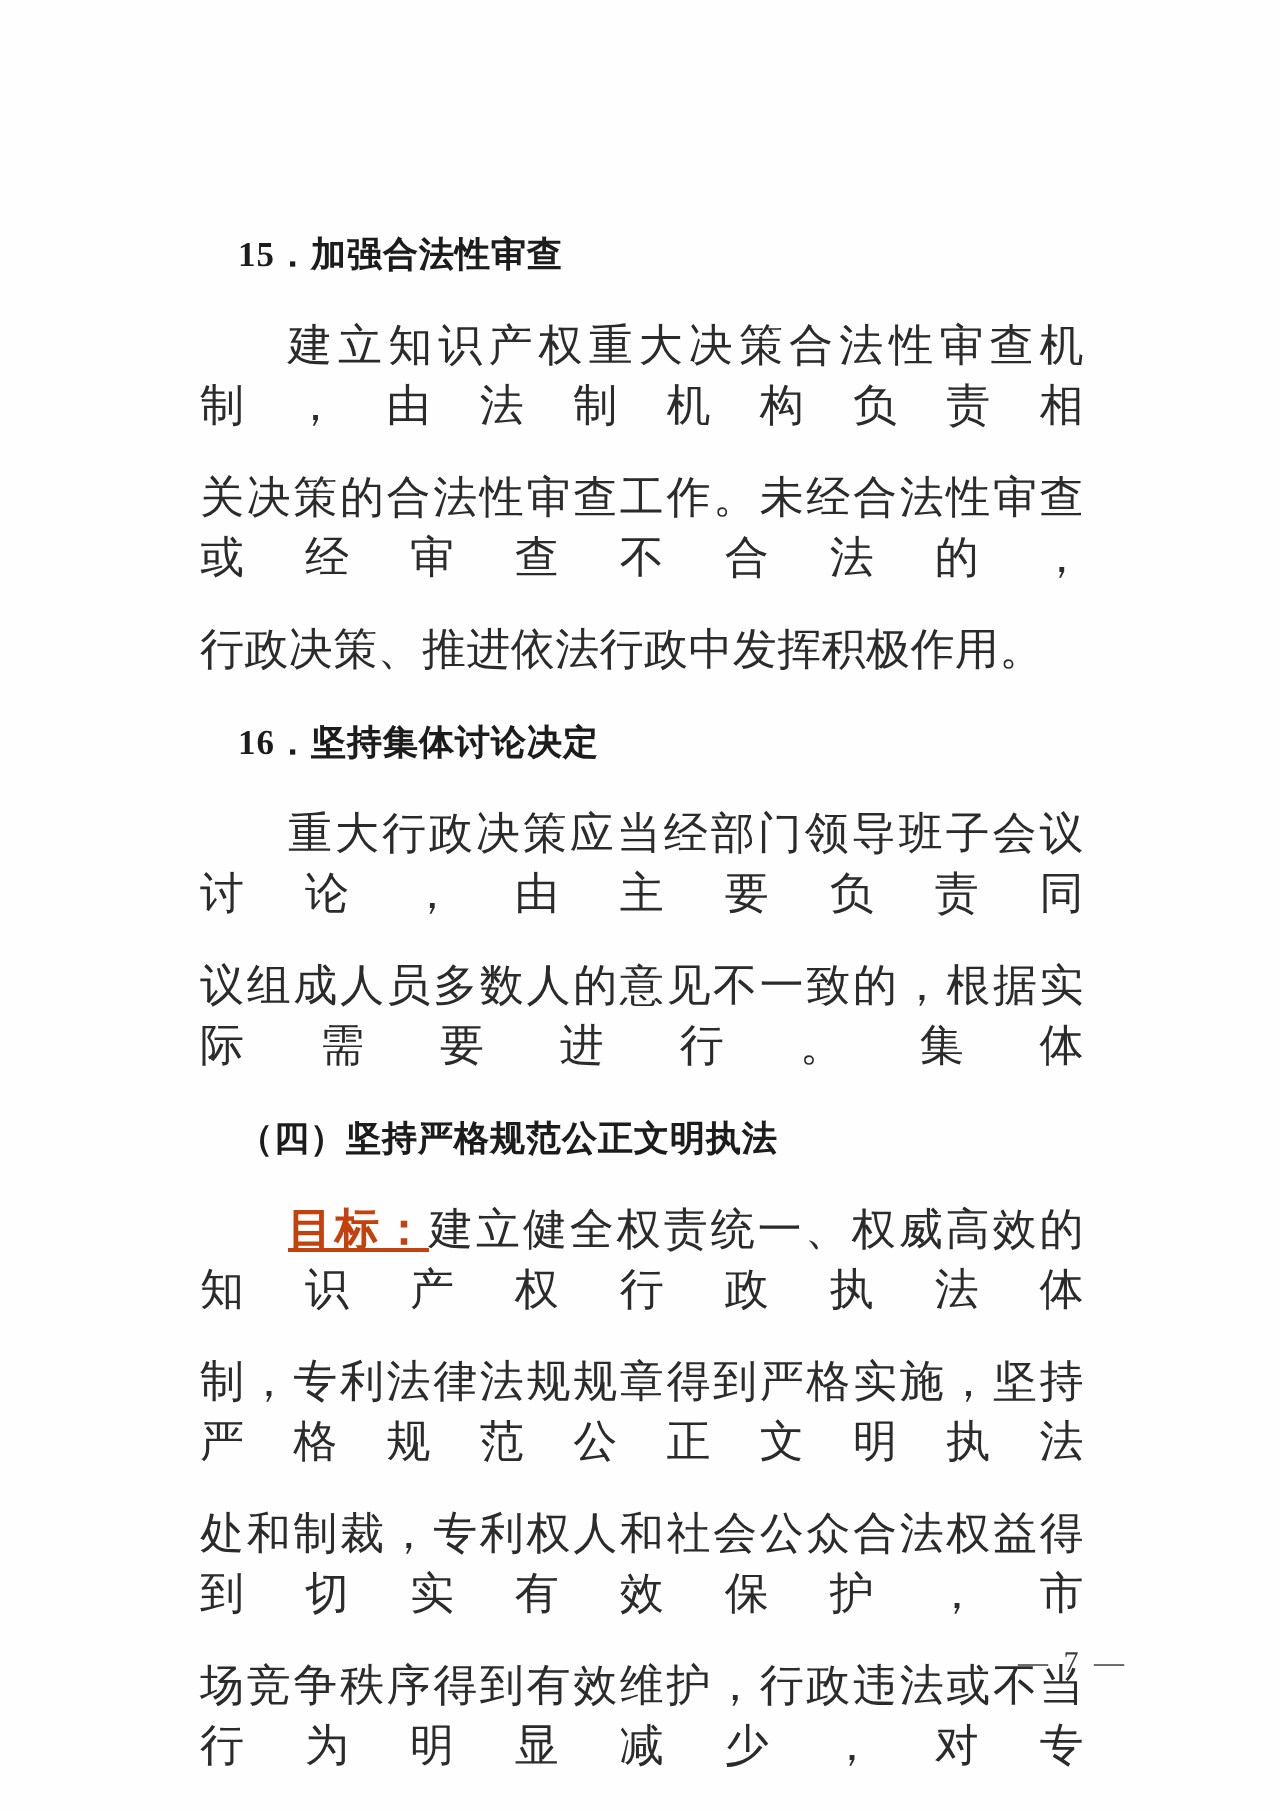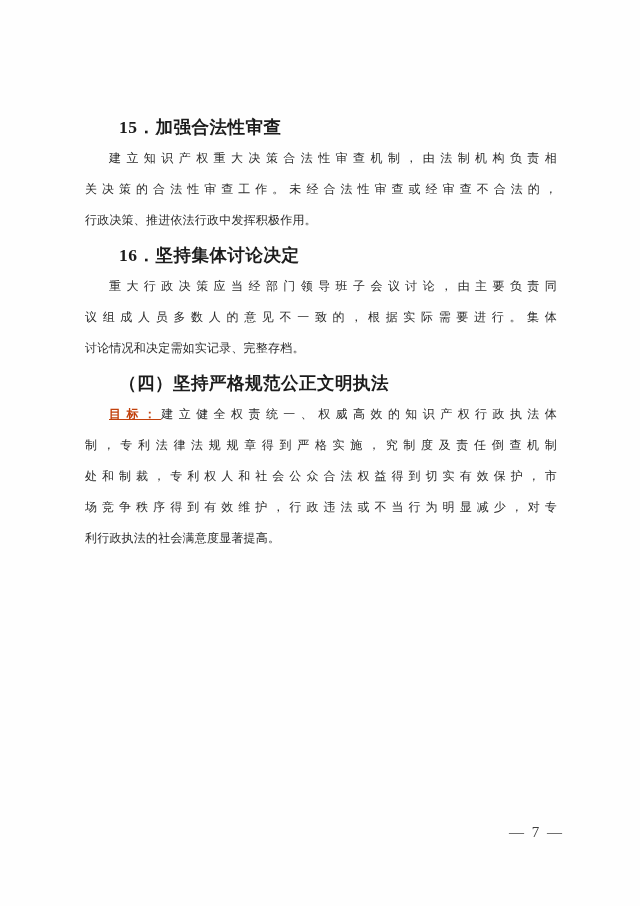--- a/index.html
+++ b/index.html
@@ -29,22 +29,22 @@
     font-size: 17.5px;
     font-weight: bold;
     line-height: 30px;
     text-indent: 2em;
     color: #1c1c1c;
     letter-spacing: 0.5px;
     white-space: nowrap;
   }
   section:first-child .heading { margin-top: 0; }
   .line {
-    margin: 1px;
-    font-size: 12px;
+    margin: 16px;
+    font-size: 22px;
     line-height: 30px;
     text-align: justify;
     text-align-last: justify;
     text-justify: inter-character;
     letter-spacing: 0.2px;
     color: #2b2b2b;
   }
   .line.first { text-indent: 2em; }
   .line.last  { text-align-last: left; }
   .bold-lead  { font-weight: bold; color: #c2410c; text-decoration: underline; }
@@ -68,28 +68,27 @@
       <h2 class="heading">15．加强合法性审查</h2>
       <p class="line first">建立知识产权重大决策合法性审查机制，由法制机构负责相</p>
       <p class="line">关决策的合法性审查工作。未经合法性审查或经审查不合法的，</p>
       <p class="line last">行政决策、推进依法行政中发挥积极作用。</p>
     </section>
 
     <section>
       <h2 class="heading">16．坚持集体讨论决定</h2>
       <p class="line first">重大行政决策应当经部门领导班子会议讨论，由主要负责同</p>
       <p class="line">议组成人员多数人的意见不一致的，根据实际需要进行。集体</p>
-      <p class="line last">讨论情况和决定需如实记录、完整存档。</p>
     </section>
 
 
     <section>
       <h2 class="heading">（四）坚持严格规范公正文明执法</h2>
       <p class="line first"><span class="bold-lead">目标：</span><span>建立健全权责统一、权威高效的知识产权行政执法体</span></p>
-      <p class="line">制，专利法律法规规章得到严格实施，究制度及责任倒查机制</p>
+      <p class="line">制，专利法律法规规章得到严格实施，坚持严格规范公正文明执法</p>
       <p class="line">处和制裁，专利权人和社会公众合法权益得到切实有效保护，市</p>
       <p class="line">场竞争秩序得到有效维护，行政违法或不当行为明显减少，对专</p>
       <p class="line last">利行政执法的社会满意度显著提高。</p>
     </section>
 
   </main>
 
   <div class="page-number">— 7 —</div>
 </div>
 

